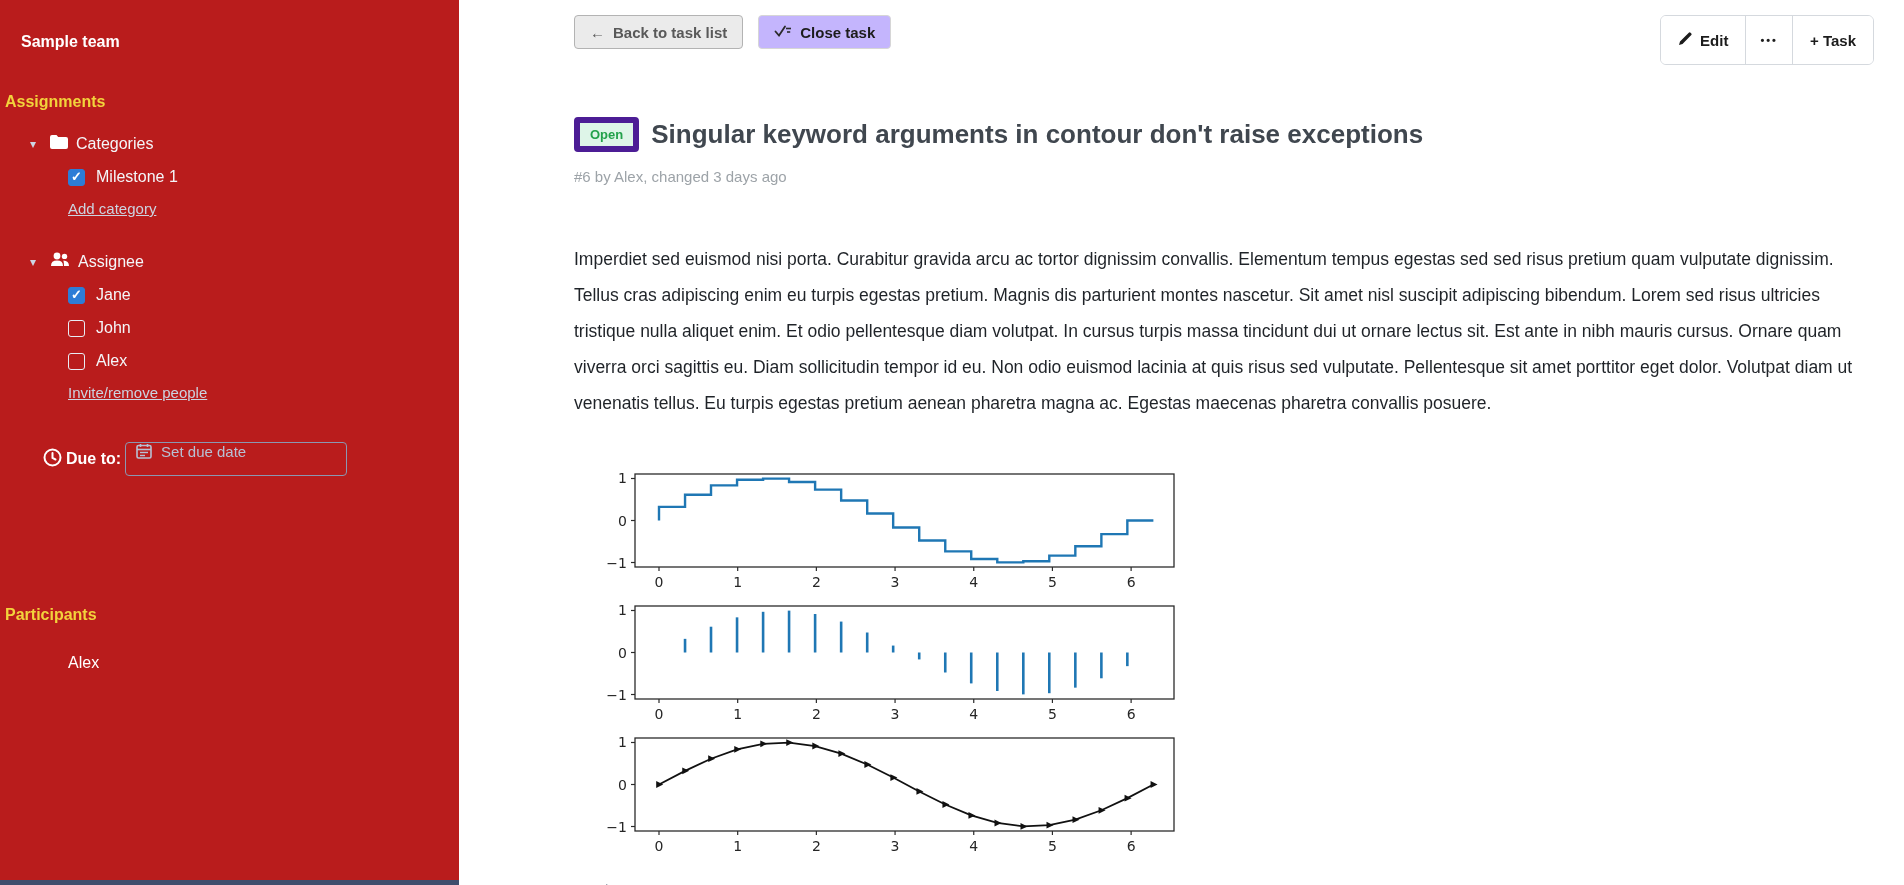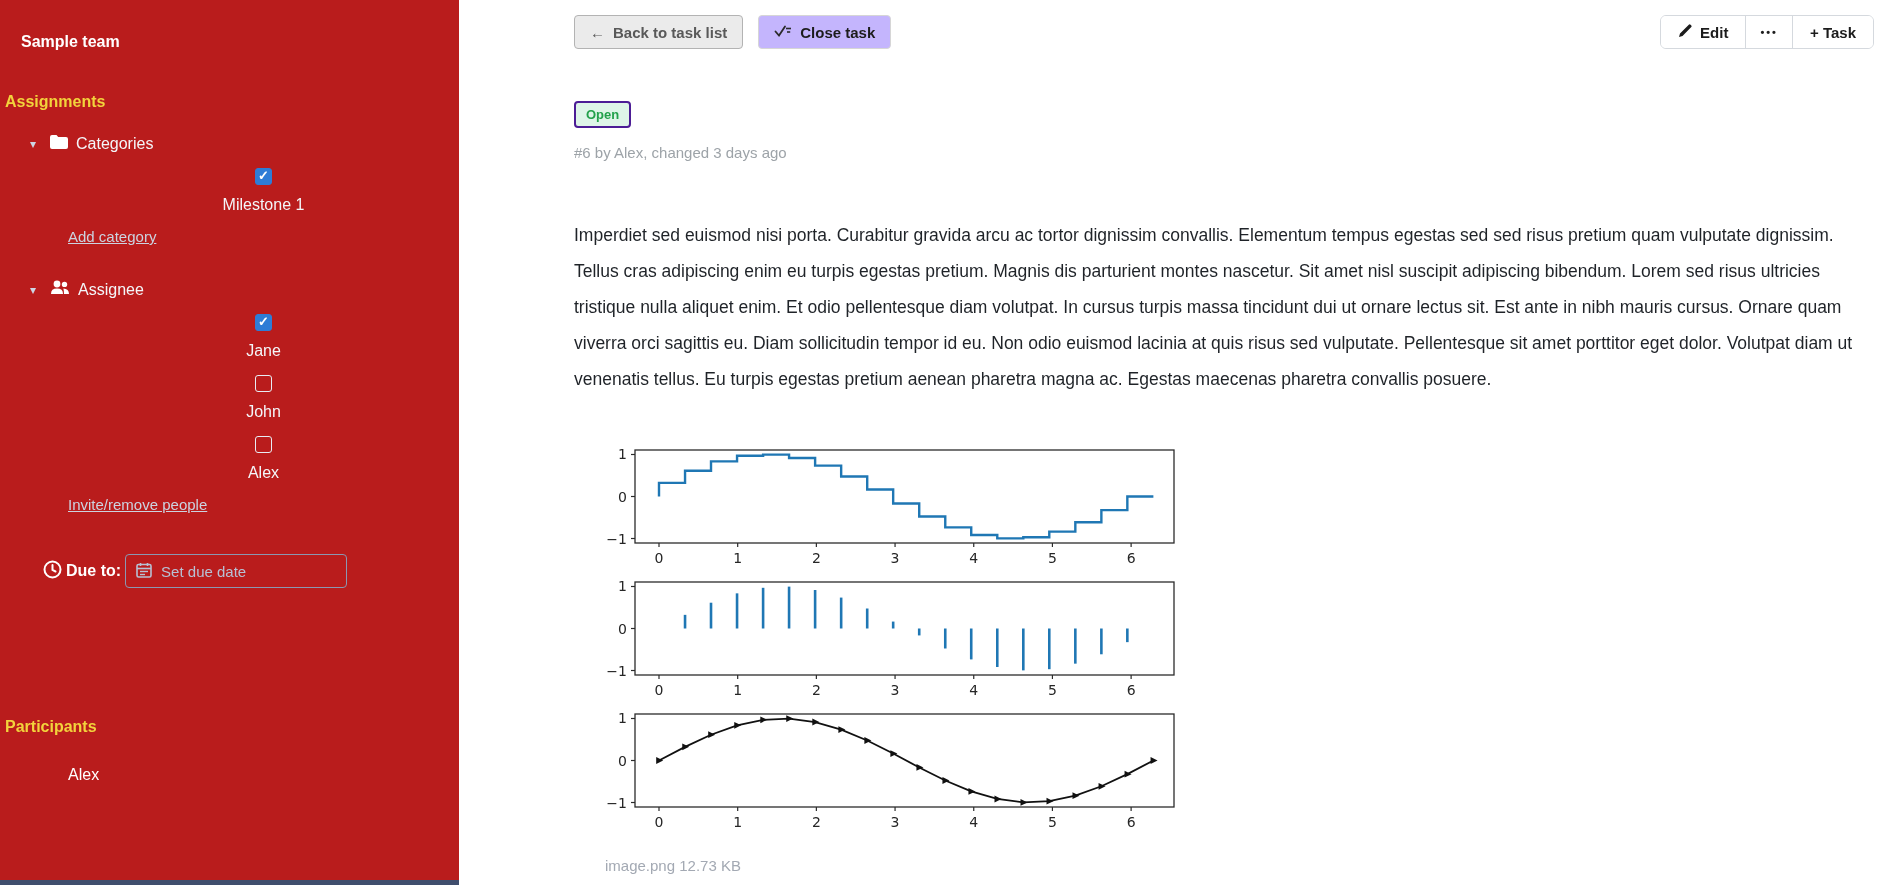--- a/index.html
+++ b/index.html
@@ -10,45 +10,45 @@
   .sidebar { position:relative; width:459px; height:885px; background:#b91c1c; color:#f2f5fa; flex-shrink:0; }
   .sidebar-strip { position:absolute; left:0; bottom:0; width:100%; height:5px; background:#3f4e6d; }
   .team-name { padding:33px 0 0 21px; font-size:16px; font-weight:700; color:#ffffff; }
   .side-heading { padding-left:5px; font-size:16px; font-weight:700; color:#f2d33c; }
   .h-assign { margin-top:42px; }
   .h-part { margin-top:130px; }
   .tree { font-size:16px; }
   .tree-row { display:flex; align-items:center; gap:8px; padding-left:30px; margin-top:24px; }
   .caret { color:#cdd5e4; font-size:12px; width:12px; }
   .row-label { color:#f4f6f9; }
-  .cb-row { display:flex; align-items:center; gap:11px; padding-left:68px; margin-top:15px;flex-direction:column; }
+  .cb-row { display:flex; align-items:center; gap:11px; padding-left:68px; margin-top:15px; }
   .cb { width:17px; height:17px; border:1.5px solid #e8ecf3; border-radius:3px; background:transparent; position:relative; display:inline-block; }
   .cb.on { background:#2e7cd6; border-color:#2e7cd6; }
   .cb.on::after { content:"✓"; position:absolute; left:2px; top:-1px; color:#fff; font-size:13px; font-weight:700; }
   .side-link { display:inline-block; margin:14px 0 0 68px; color:#ccd3e0; font-size:15px; text-decoration:underline; cursor:pointer; }
   .due-row { display:flex; align-items:center; gap:4px; padding-left:43px; margin-top:40px; }
   .due-label { font-weight:700; color:#fff; font-size:16px; }
-  .due-input { display:flex; align-items:center; gap:9px; width:222px; height:34px; border:1px solid #8b97b1; border-radius:4px; padding:0 10px; color:#b7c1d4; font-size:15px; cursor:text; }
+  .due-input { display:flex; align-items:flex-start; gap:9px; width:222px; height:34px; border:1px solid #8b97b1; border-radius:4px; padding:0 10px; color:#b7c1d4; font-size:15px; cursor:text; }
   .participant { padding-left:68px; margin-top:30px; font-size:16px; color:#ffffff; }
   .sicon { display:inline-block; }
 
   
   .main { flex:1; background:#fff; position:relative; }
   .toolbar { display:flex; justify-content:space-between; align-items:flex-start; padding:15px 33px 0 115px; }
   .tb-left { display:flex; gap:15px; }
   .btn { display:inline-flex; align-items:center; gap:8px; height:34px; padding:0 15px; font-size:15px; border-radius:4px; cursor:pointer; }
   .btn-back { background:#ebebeb; border:1px solid #b3b3b3; color:#595959; font-weight:600; }
   .btn-close { background:#c4b5fd; border:1px solid #d6d6d6; color:#1c1c1c; font-weight:700; }
-  .btn-group { display:flex; align-items:stretch; border:1px solid #d5d9de; border-radius:6px; overflow:hidden; height:34px; }
+  .btn-group { display:flex; align-items:stretch; border:1px solid #d5d9de; border-radius:6px; overflow:hidden; height:50px; }
   .seg { display:flex; align-items:center; gap:7px; padding:0 17px; background:#fff; font-size:15px; font-weight:600; color:#1c1c1c; cursor:pointer; }
   .seg + .seg { border-left:1px solid #d5d9de; }
   .seg-more { font-size:11px; letter-spacing:2px; padding:0 14px; }
 
   .task-head { margin:52px 0 0 115px; display:flex; align-items:center; gap:12px; }
-  .badge-open { background:#def5e8; color:#23a14b; border:2px solid #4c1d95; border-radius:4px; font-size:13px; font-weight:700; padding:4px 10px; }
+  .badge-open { background:#def5e8; color:#23a14b; border:6px solid #4c1d95; border-radius:4px; font-size:13px; font-weight:700; padding:4px 10px; }
   .task-title { font-size:26px; font-weight:700; color:#40474f; }
   .task-meta { margin:16px 0 0 115px; color:#9da3a8; font-size:15px; }
   .task-body { margin:56px 33px 0 115px; width:1300px; font-size:17.5px; line-height:36px; color:#1f2328; }
 
   .figure { margin:48px 0 0 131px; }
   .figure svg { display:block; }
   .fig-caption { margin:16px 0 0 15px; color:#a3a9b3; font-size:15px; }
   .tl { font-family:"DejaVu Sans", sans-serif; font-size:14px; fill:#262626; }
   .tick { stroke:#2b2b2b; stroke-width:1.2; }
 </style>
@@ -162,20 +162,21 @@
           </span>
           <span>Edit</span>
         </div>
         <div class="seg seg-more">•••</div>
         <div class="seg">+ Task</div>
       </div>
     </div>
 
     <div class="task-head">
       <span class="badge-open">Open</span>
+      <h1 class="task-title">Singular keyword arguments in contour don't raise exceptions</h1>
     </div>
     <div class="task-meta">#6 by Alex, changed 3 days ago</div>
 
     <p class="task-body">Imperdiet sed euismod nisi porta. Curabitur gravida arcu ac tortor dignissim convallis. Elementum tempus egestas sed sed risus pretium quam vulputate dignissim. Tellus cras adipiscing enim eu turpis egestas pretium. Magnis dis parturient montes nascetur. Sit amet nisl suscipit adipiscing bibendum. Lorem sed risus ultricies tristique nulla aliquet enim. Et odio pellentesque diam volutpat. In cursus turpis massa tincidunt dui ut ornare lectus sit. Est ante in nibh mauris cursus. Ornare quam viverra orci sagittis eu. Diam sollicitudin tempor id eu. Non odio euismod lacinia at quis risus sed vulputate. Pellentesque sit amet porttitor eget dolor. Volutpat diam ut venenatis tellus. Eu turpis egestas pretium aenean pharetra magna ac. Egestas maecenas pharetra convallis posuere.</p>
 
     <div class="figure" id="figure">
         <svg width="600" height="132" viewBox="0 0 600 132">
           <line class="tick" x1="68.9992700729927" y1="98" x2="68.9992700729927" y2="102"></line>
           <text class="tl" x="68.9992700729927" y="118" text-anchor="middle">0</text>
           <line class="tick" x1="147.685401459854" y1="98" x2="147.685401459854" y2="102"></line>

